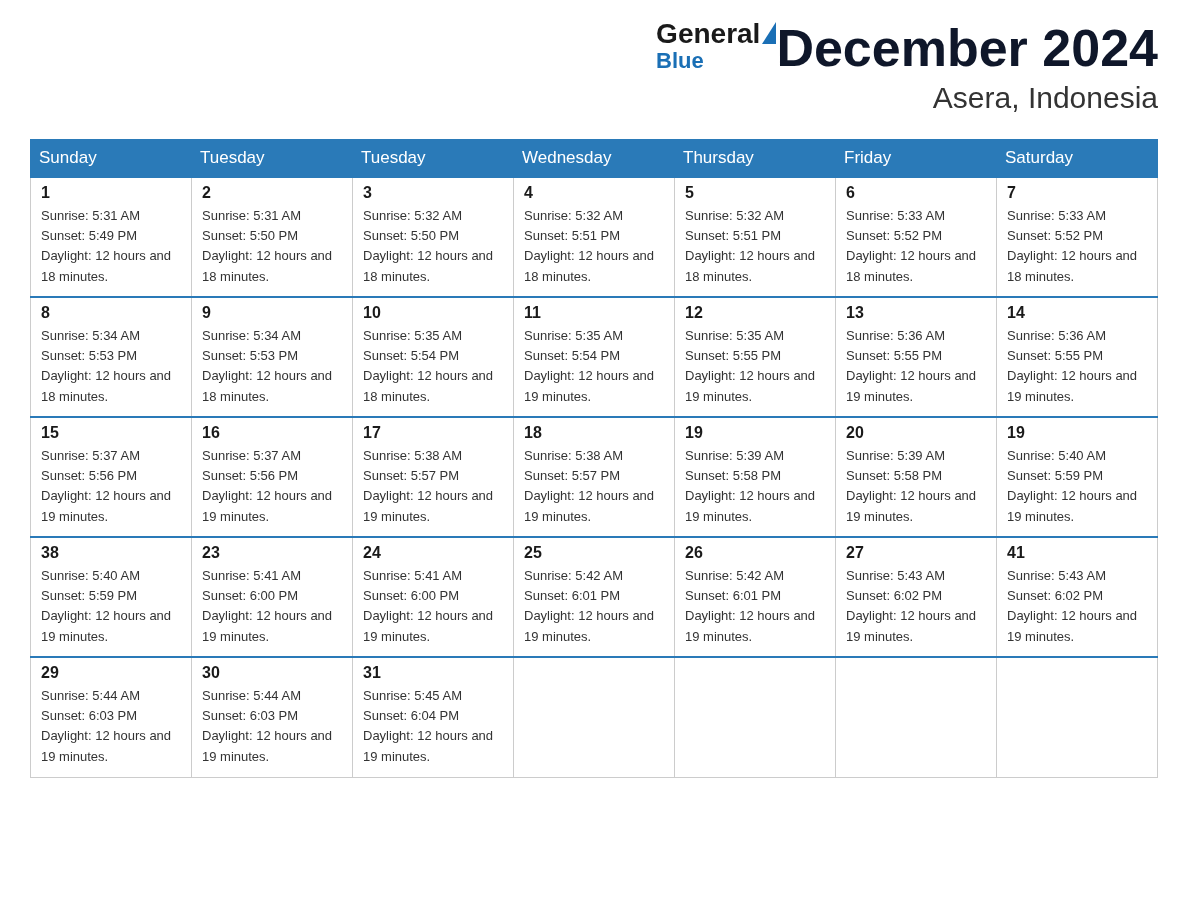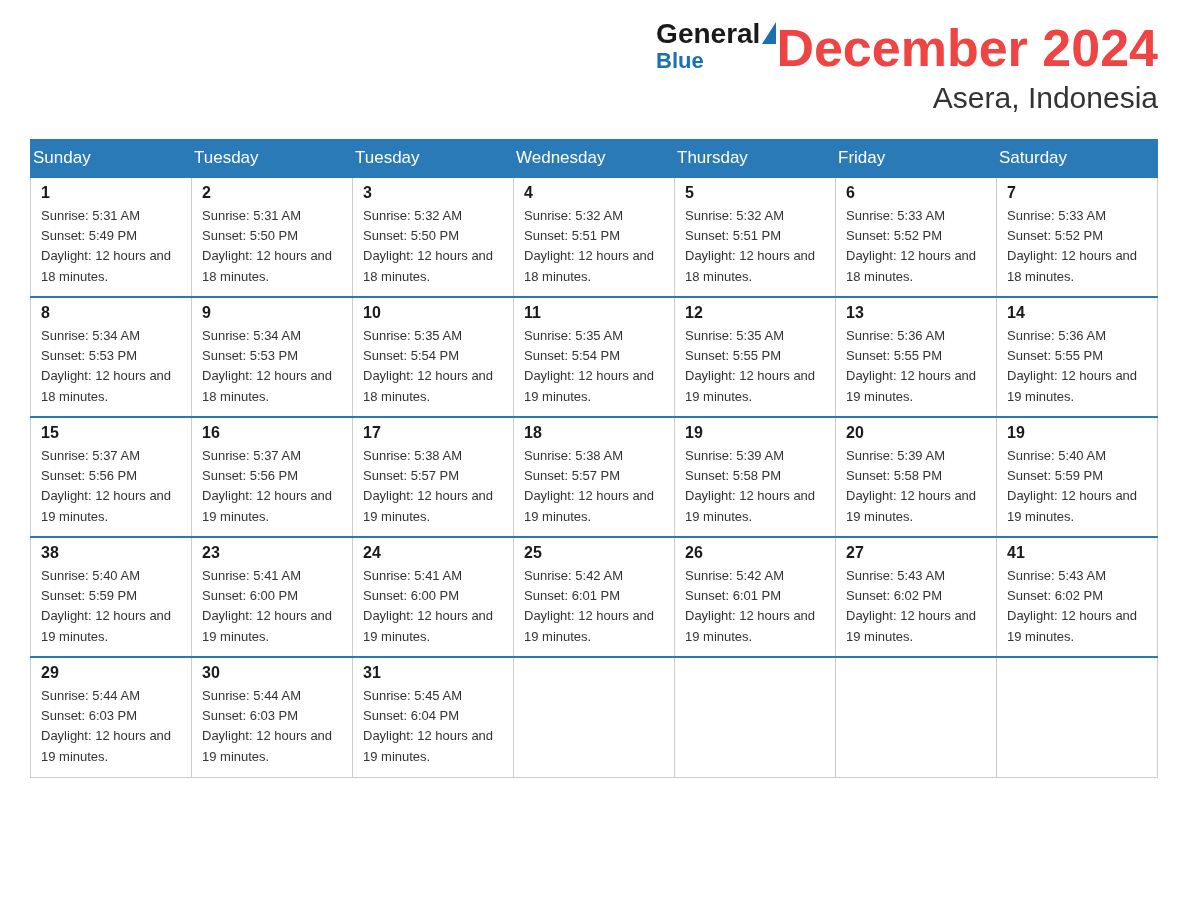--- a/index.html
+++ b/index.html
@@ -43,39 +43,39 @@
       font-size: 22px;
       font-weight: bold;
       margin-left: 0px;
     }
     .title-section {
       text-align: right;
     }
     .month-title {
       font-size: 52px;
       font-weight: bold;
-      color: #ef4444;
+      color: #0f172a;
       line-height: 1.1;
     }
     .location {
       font-size: 30px;
       color: #333;
       margin-top: 4px;
     }
     .calendar-table {
       width: 100%;
       border-collapse: collapse;
       table-layout: fixed;
     }
     .calendar-table th {
       background-color: #2a7ab8;
       color: #fff;
       font-size: 17px;
       font-weight: normal;
-      padding: 8px 2px;
+      padding: 8px 8px;
       text-align: left;
       border: 1px solid #2a7ab8;
     }
     .calendar-table td {
       border: 1px solid #ccc;
       vertical-align: top;
       padding: 6px 10px;
       font-size: 13px;
       color: #333;
       height: 120px;

